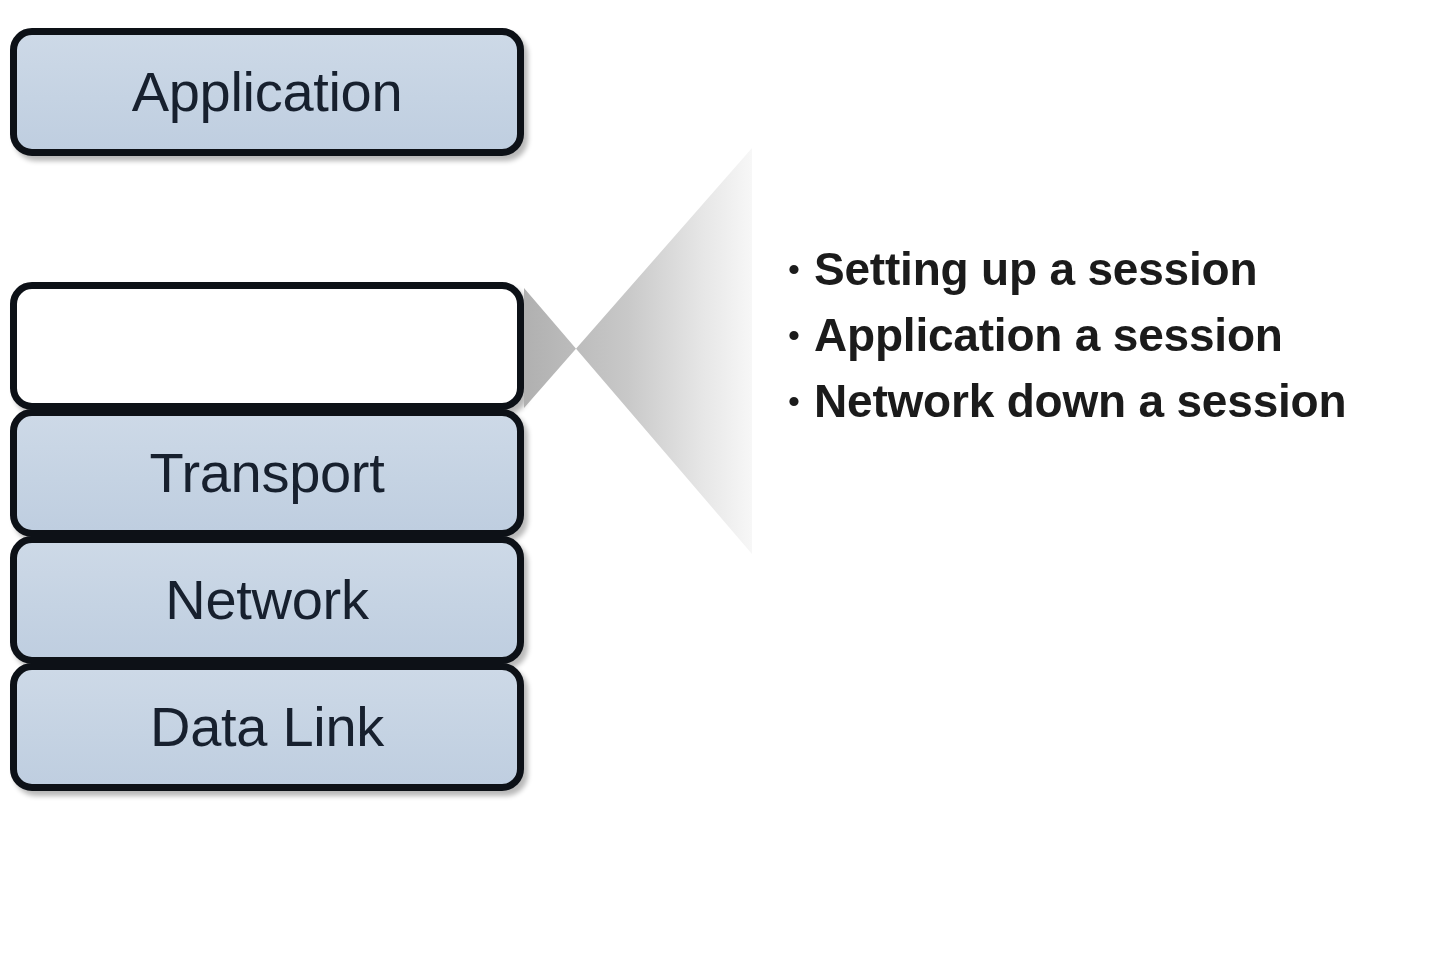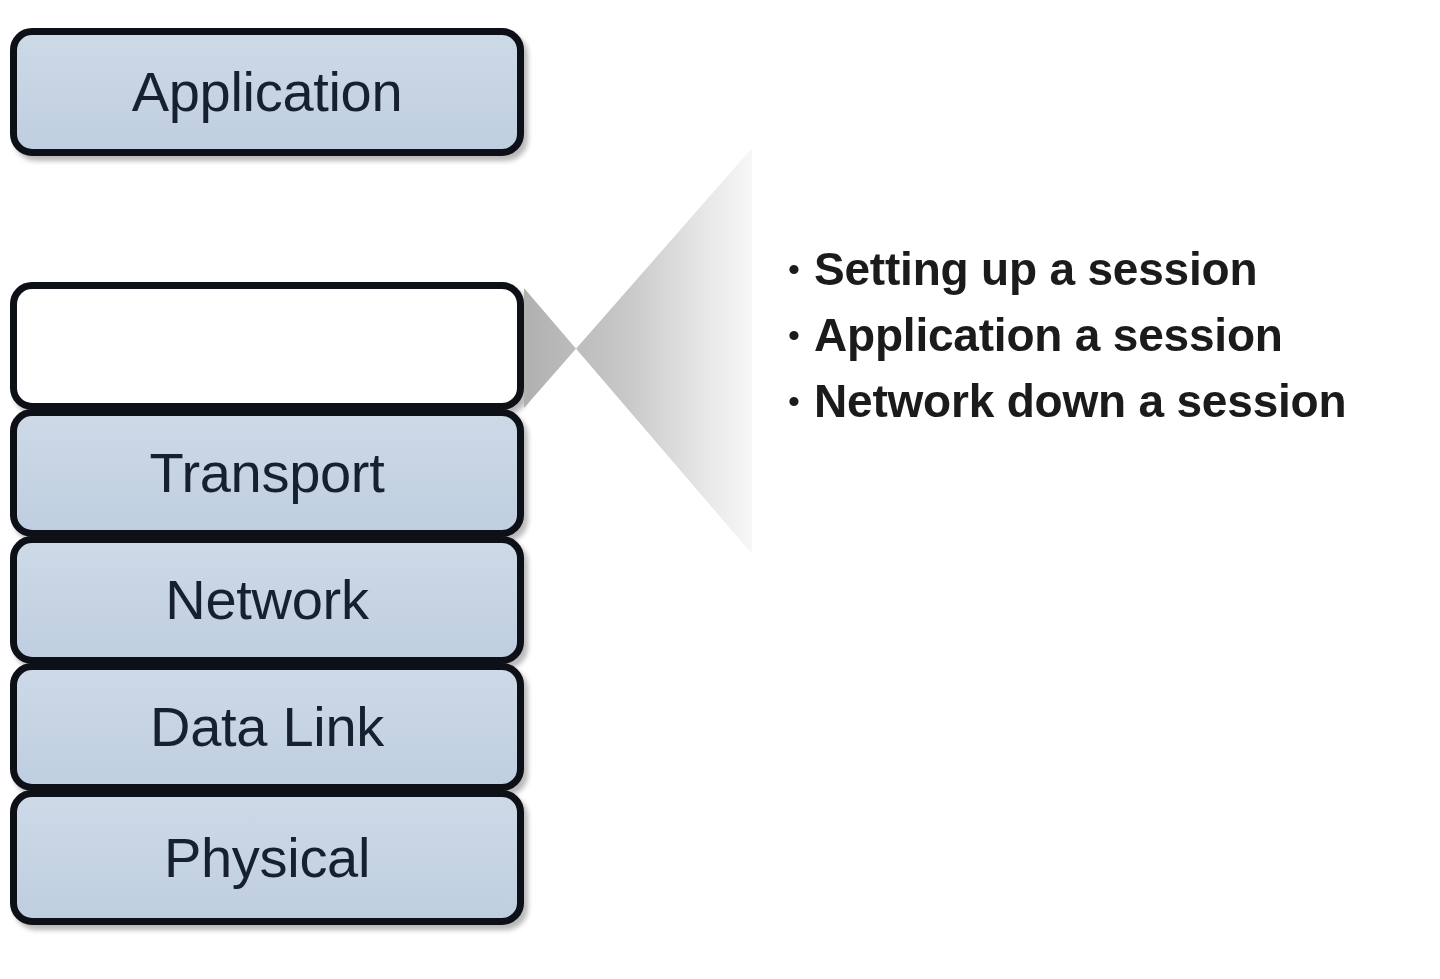--- a/index.html
+++ b/index.html
@@ -125,23 +125,20 @@
     </div>
 
     <div class="layer-box i4">
       <span class="layer-label">Network</span>
     </div>
 
     <div class="layer-box i5">
       <span class="layer-label">Data Link</span>
     </div>
 
-    <div class="layer-box i6">
-      <span class="layer-label">Physical</span>
-    </div>
 
   </div>
 
   <div id="callout-wedge">
     <svg width="228" height="406" viewBox="0 0 228 406" xmlns="http://www.w3.org/2000/svg">
       <defs>
         <linearGradient id="wedgeGrad" x1="0" y1="0" x2="1" y2="0">
           <stop offset="0%" stop-color="#b0b0b0"></stop>
           <stop offset="45%" stop-color="#c8c8c8"></stop>
           <stop offset="78%" stop-color="#e6e6e6"></stop>

